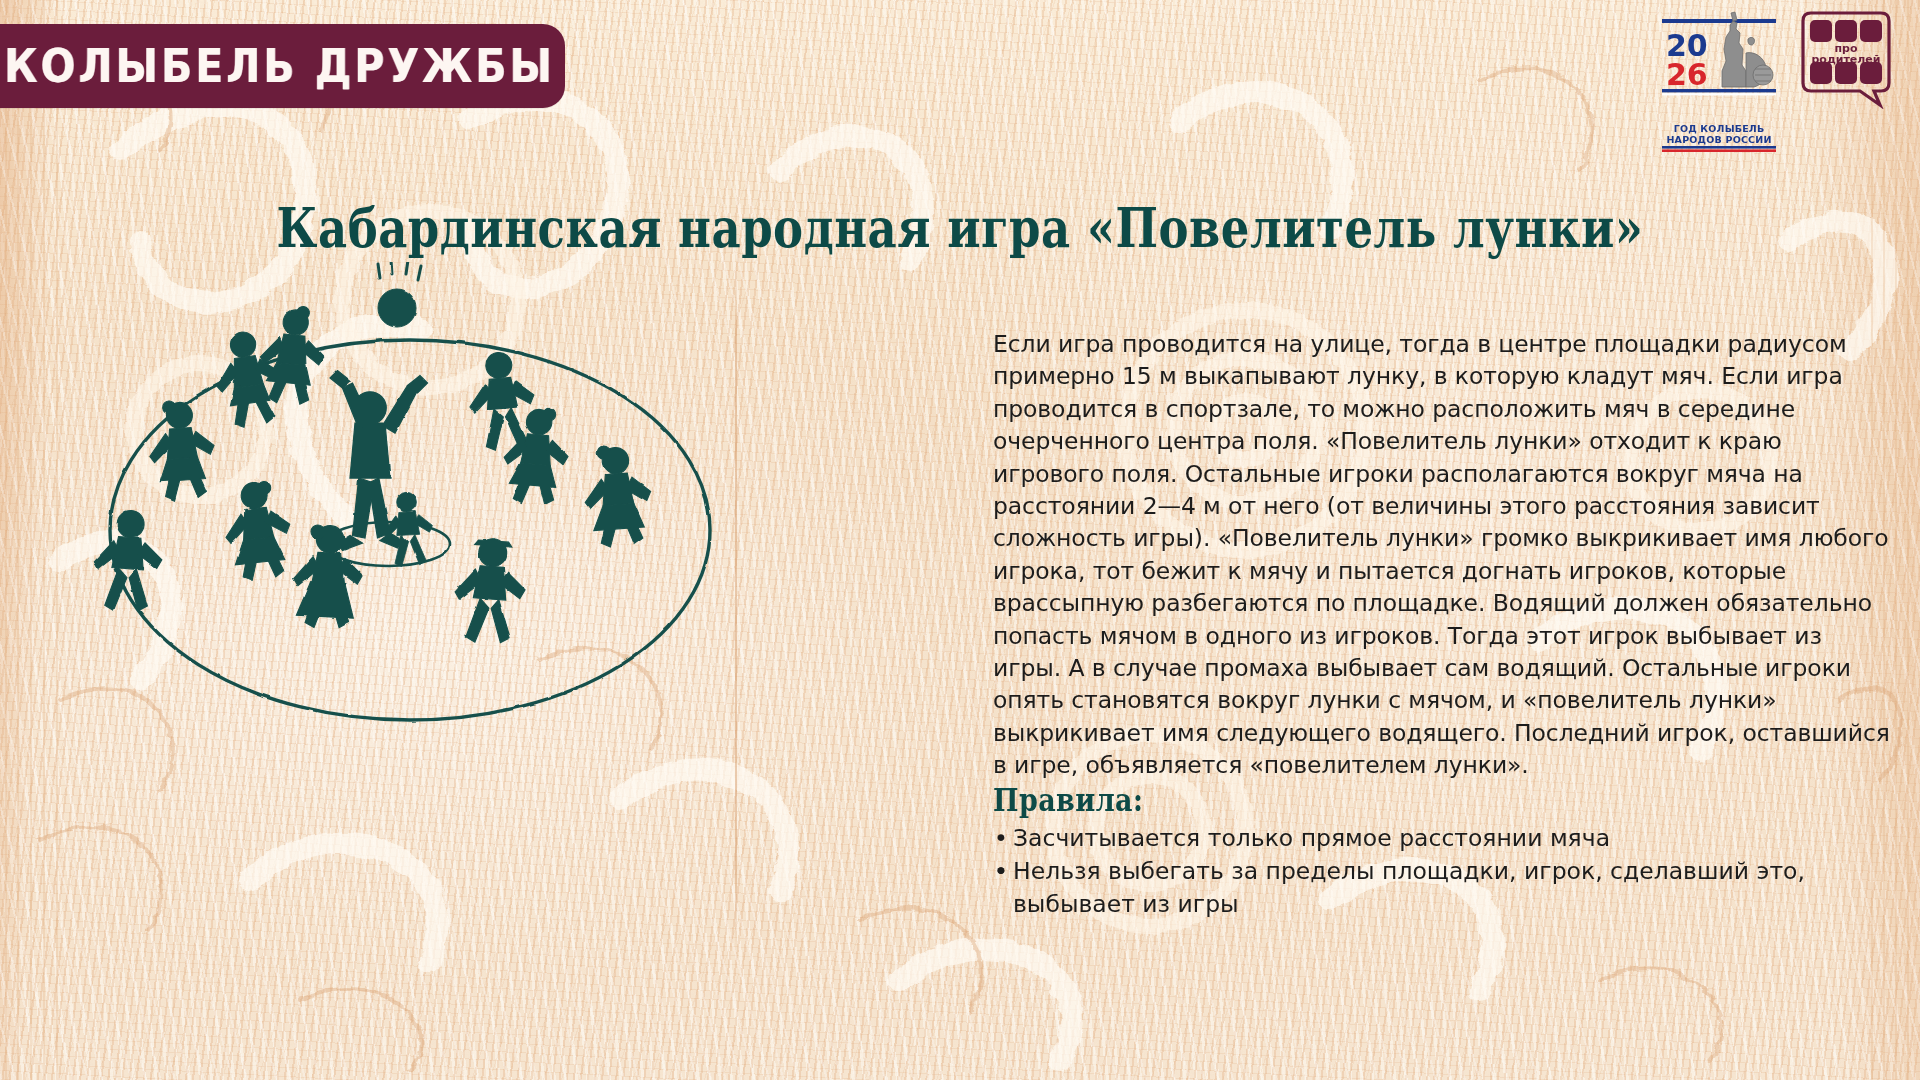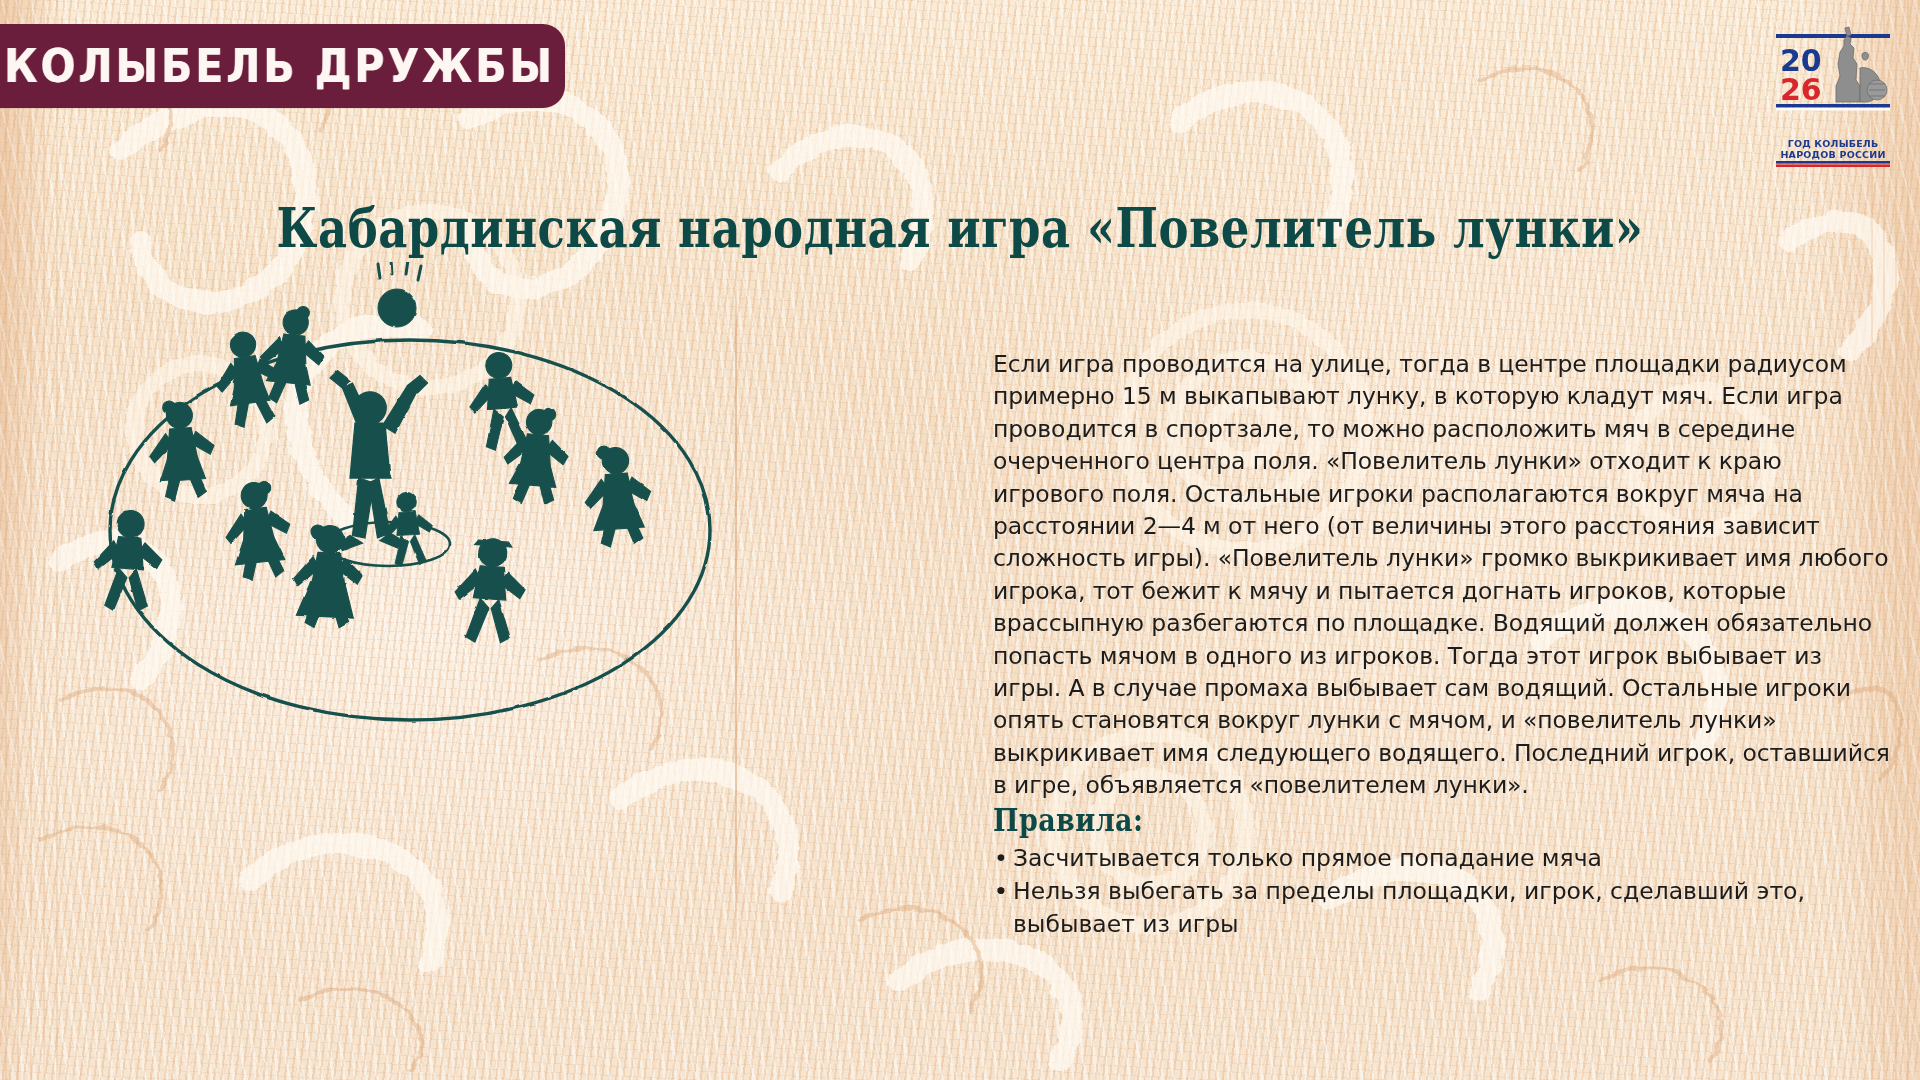--- a/index.html
+++ b/index.html
@@ -95,21 +95,21 @@
     transform: scaleY(1.12);
     text-shadow:
       0.6px 0 0 rgba(253,246,242,.6),
       -0.6px 0.4px 0 rgba(253,246,242,.45);
   }
 
   
   .logos {
     position: absolute;
     right: 28px;
-    top: 24px;
+    top: 9px;
     display: flex;
     align-items: flex-start;
     gap: 22px;
   }
   .logo-2026 {
     width: 118px;
     display: flex;
     flex-direction: column;
     align-items: center;
   }
@@ -162,21 +162,21 @@
     top: 258px;
     width: 2px;
     height: 700px;
     background: linear-gradient(180deg, rgba(211,150,99,0) 0%, rgba(211,150,99,.45) 12%, rgba(211,150,99,.45) 88%, rgba(211,150,99,0) 100%);
   }
 
   
   .text-col {
     position: absolute;
     left: 993px;
-    top: 348px;
+    top: 328px;
     width: 900px;
   }
   .body-text p {
     margin: 0;
     color: #1c1c1c;
     font-family: "DejaVu Sans", sans-serif;
     font-size: 23.5px;
     line-height: 32.4px;
     text-align: left;
     letter-spacing: -0.1px;
@@ -313,20 +313,38 @@
       <div class="logo-caption">
         <div>ГОД КОЛЫБЕЛЬ</div>
         <div>НАРОДОВ РОССИИ</div>
       </div>
       <svg width="118" height="8" viewBox="0 0 118 8">
         <rect x="2" y="0" width="114" height="2.6" fill="#1b3a8f"></rect>
         <rect x="2" y="3.4" width="114" height="2.6" fill="#d8262c"></rect>
       </svg>
     </div>
 
+    <div class="logo-parents">
+      <svg width="92" height="100" viewBox="0 0 92 100">
+
+        <path d="M3 12 Q3 4 11 4 L81 4 Q89 4 89 12 L89 74 Q89 82 81 82 L74 82 L80 96 L60 82 L11 82 Q3 82 3 74 Z" fill="none" stroke="#6b1d3c" stroke-width="3.2"></path>
+
+        <rect x="10" y="11" width="22" height="22" rx="5" fill="#6b1d3c"></rect>
+        <rect x="35" y="11" width="22" height="22" rx="5" fill="#6b1d3c"></rect>
+        <rect x="60" y="11" width="22" height="22" rx="5" fill="#6b1d3c"></rect>
+
+        <rect x="10" y="53" width="22" height="22" rx="5" fill="#6b1d3c"></rect>
+        <rect x="35" y="53" width="22" height="22" rx="5" fill="#6b1d3c"></rect>
+        <rect x="60" y="53" width="22" height="22" rx="5" fill="#6b1d3c"></rect>
+
+        <rect x="10" y="35" width="72" height="16" rx="4" fill="none"></rect>
+        <text x="46" y="42.5" text-anchor="middle" font-family="DejaVu Sans, sans-serif" font-size="11" font-weight="700" fill="#6b1d3c">про</text>
+        <text x="46" y="53.5" text-anchor="middle" font-family="DejaVu Sans, sans-serif" font-size="11" font-weight="700" fill="#6b1d3c">родителей</text>
+      </svg>
+    </div>
   </div>
 
   <h1 class="main-title">Кабардинская народная  игра «Повелитель  лунки»</h1>
 
   <svg class="illustration" viewBox="0 0 690 490">
     <defs>
       <filter id="inkrough">
         <feTurbulence type="fractalNoise" baseFrequency="0.07" numOctaves="2" seed="11" result="nn"></feTurbulence>
         <feDisplacementMap in="SourceGraphic" in2="nn" scale="2.2" xChannelSelector="R" yChannelSelector="G"></feDisplacementMap>
       </filter>
@@ -435,21 +453,21 @@
   <div class="text-col">
     <div class="body-text">
       <p>Если игра проводится на улице, тогда в центре площадки радиусом примерно 15 м выкапывают лунку, в которую кладут мяч. Если игра проводится в спортзале, то можно расположить мяч в середине очерченного центра поля. «Повелитель лунки» отходит к краю игрового поля. Остальные игроки располагаются вокруг мяча на расстоянии 2—4 м от него (от величины этого расстояния зависит сложность игры). «Повелитель лунки» громко выкрикивает имя любого игрока, тот бежит к мячу и пытается догнать игроков, которые врассыпную разбегаются по площадке. Водящий должен обязательно попасть мячом в одного из игроков. Тогда этот игрок выбывает из игры. А в случае промаха выбывает сам водящий. Остальные игроки опять становятся вокруг лунки с мячом, и «повелитель лунки» выкрикивает имя следующего водящего. Последний игрок, оставшийся в игре, объявляется «повелителем лунки».</p>
     </div>
 
     <div class="rules">
       <div class="rules-title">Правила:</div>
       <ul class="rules-list">
         <li>
           <span class="bullet">•</span>
-          <span>Засчитывается только прямое попадание мяча</span>
+          <span>Засчитывается только прямое расстоянии мяча</span>
         </li>
         <li>
           <span class="bullet">•</span>
         </li>
         <li>
           <span class="bullet">•</span>
           <span>Нельзя выбегать за пределы площадки, игрок, сделавший это, выбывает из игры</span>
         </li>
       </ul>
     </div>

